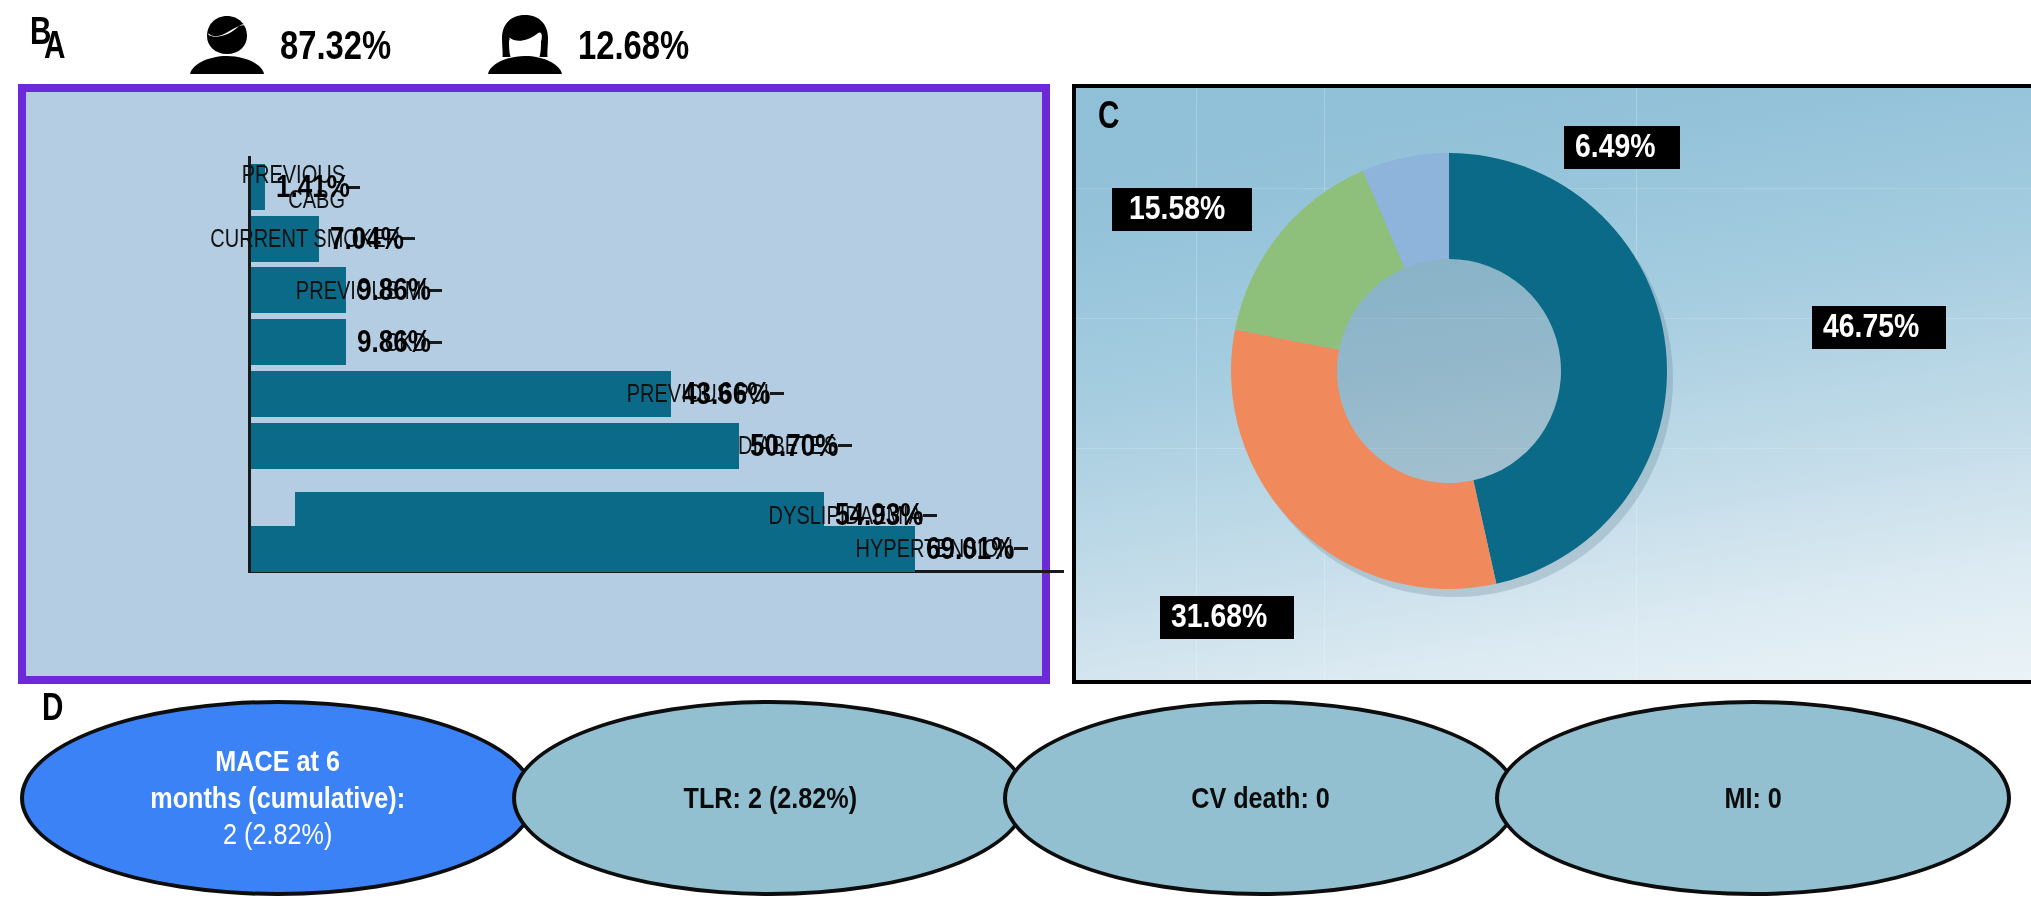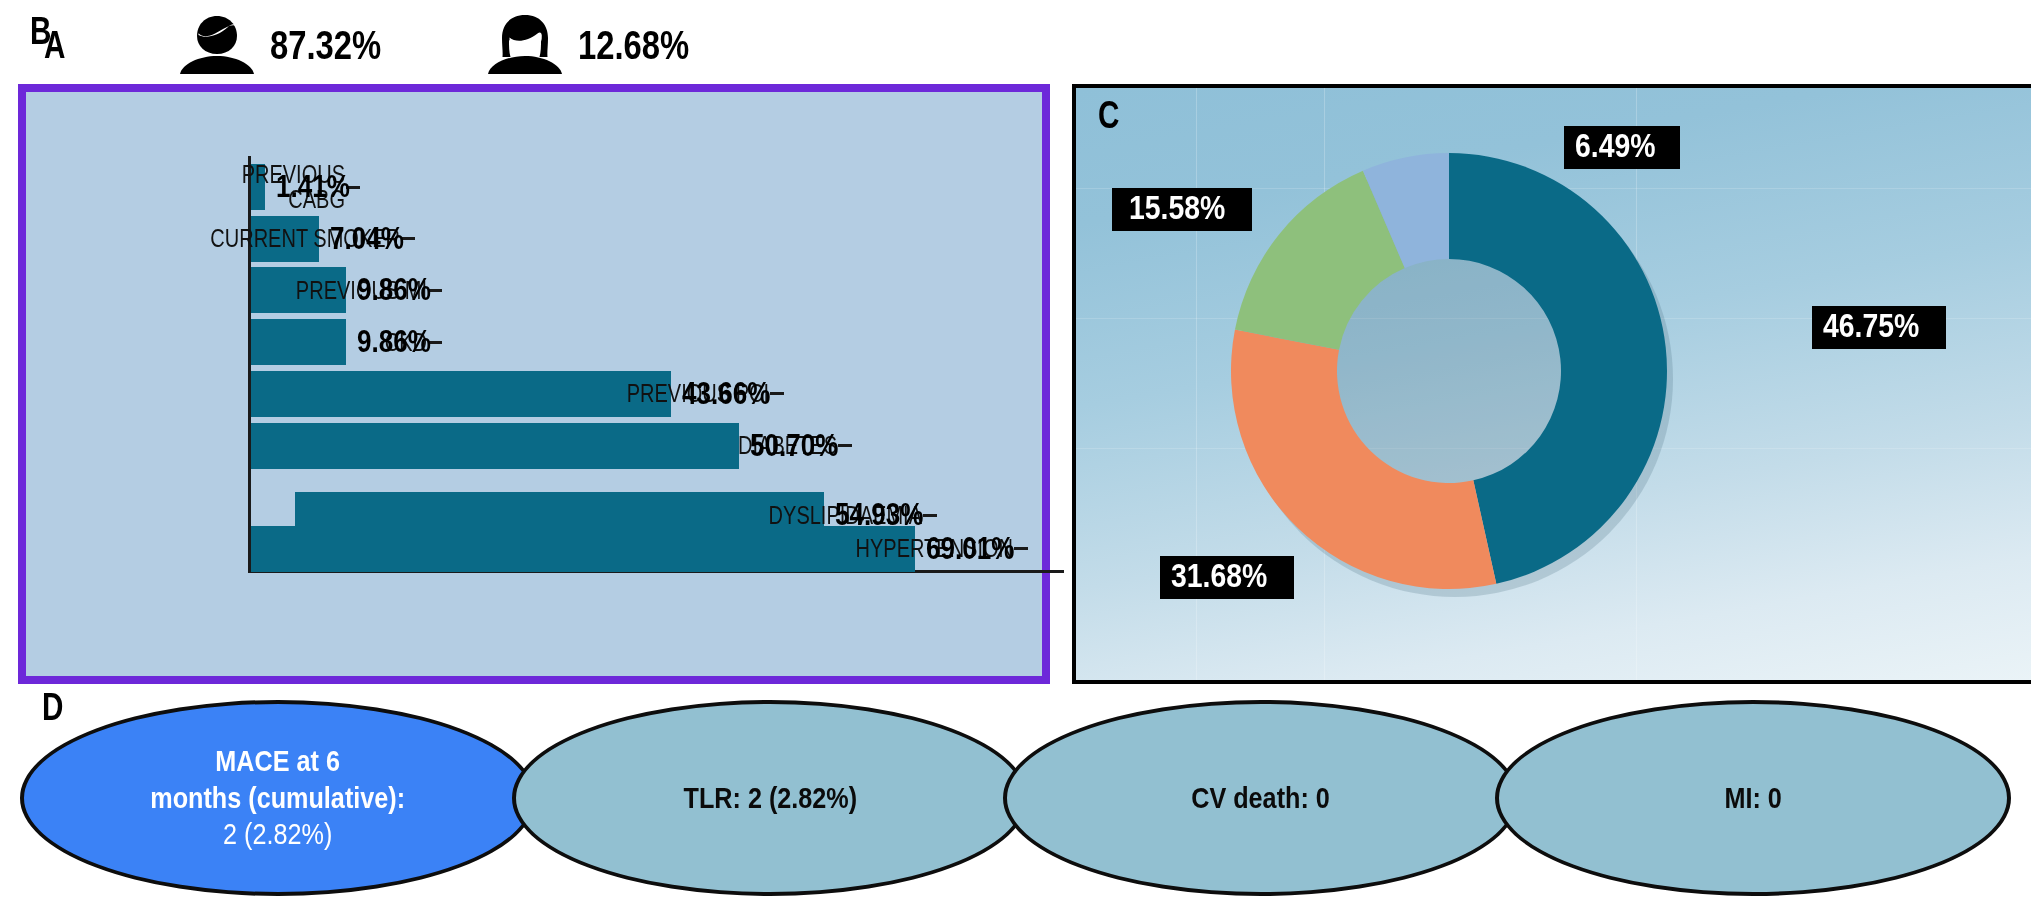--- a/index.html
+++ b/index.html
@@ -23,21 +23,21 @@
     transform: scaleX(0.78);
     transform-origin: left top;
     z-index: 40;
   }
 
   
   #panel-a { position: absolute; left: 0; top: 0; width: 2031px; height: 84px; }
   #letter-a { left: 44px; top: 26px; }
 
   .sex-group { position: absolute; top: 12px; height: 62px; display: flex; align-items: flex-end; }
-  #sex-male   { left: 174px; }
+  #sex-male   { left: 184px; }
   #sex-female { left: 482px; }
 
   .person-icon { position: relative; width: 86px; height: 62px; }
 
   .sex-pct {
     font-family: "Liberation Sans", sans-serif;
     font-weight: bold;
     font-size: 40px;
     color: #000;
     transform: scaleX(0.82);
@@ -326,21 +326,21 @@
 
     <div class="donut-callout" style="left:488px; top:38px;">
       <span>6.49%</span>
     </div>
     <div class="donut-callout" style="left:36px; top:100px;padding-left:17px;">
       <span>15.58%</span>
     </div>
     <div class="donut-callout" style="left:736px; top:218px;">
       <span>46.75%</span>
     </div>
-    <div class="donut-callout" style="left:84px; top:468px;">
+    <div class="donut-callout" style="left:84px; top:508px;">
       <span>31.68%</span>
     </div>
   </div>
   <div class="panel-letter" id="letter-c">C</div>
 
   <div id="panel-d">
     <div class="panel-letter" id="letter-d">D</div>
     <div id="ellipse-row">
         <div class="ellipse primary" style="left: 20px;">
           <div class="ellipse-text"><div class="ellipse-strong" style="white-space: pre-line;">MACE at 6

